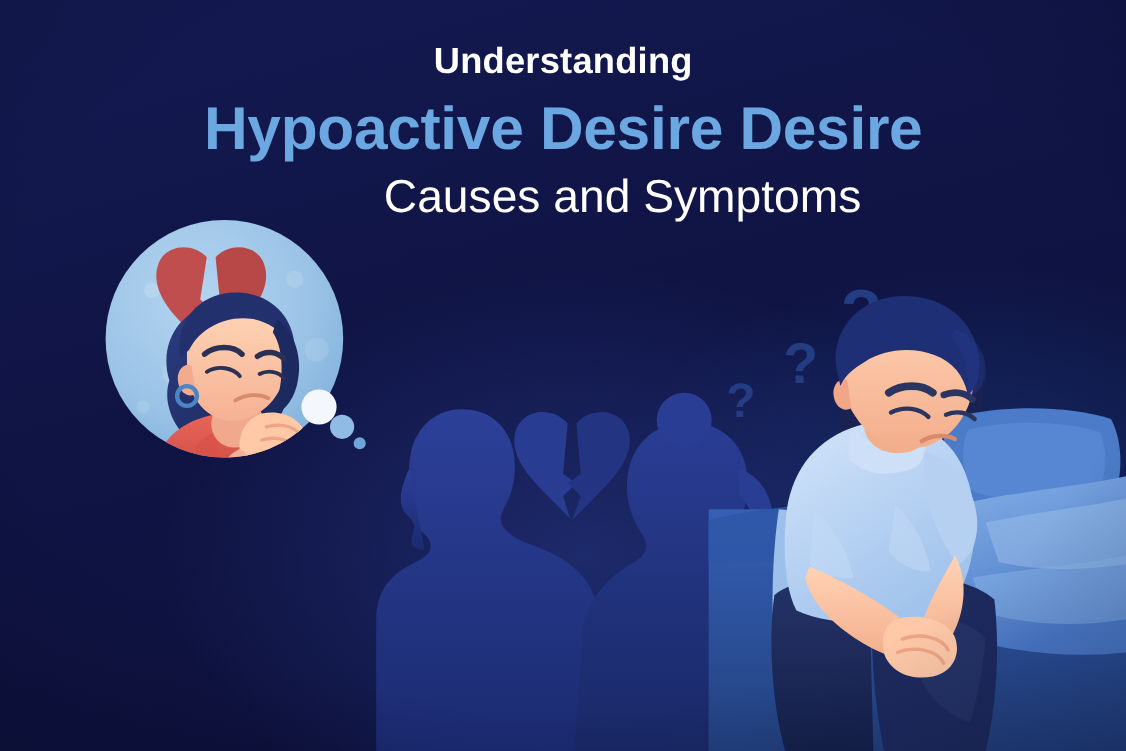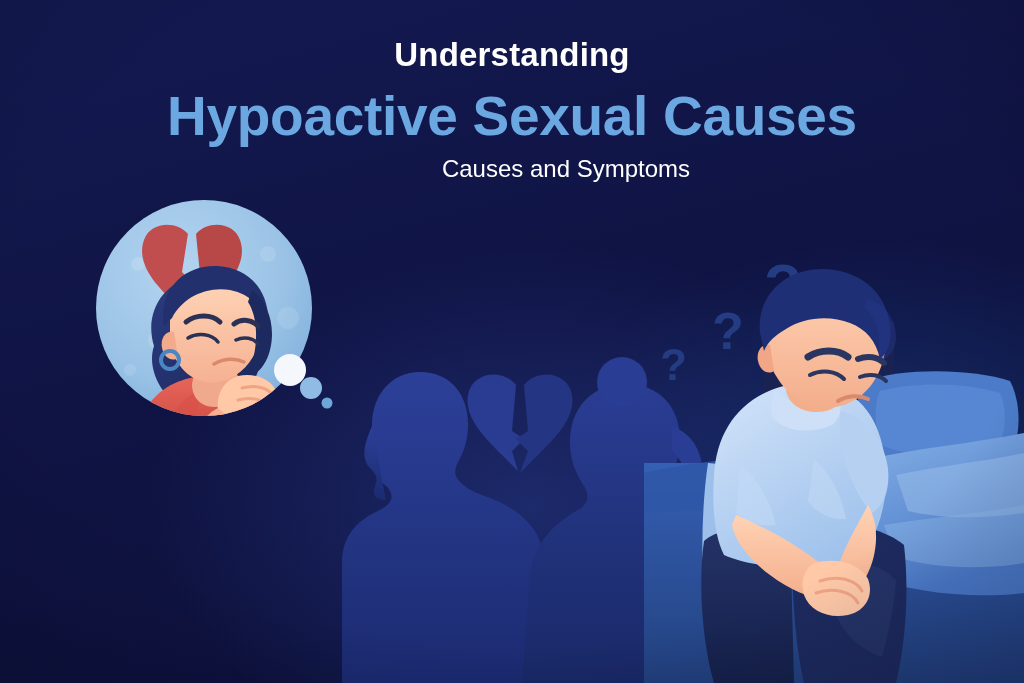--- a/index.html
+++ b/index.html
@@ -29,21 +29,21 @@
     letter-spacing:.2px; line-height:1.05;
   }
   .title{
     margin:12px 0 0 0;
     font-size:55px; font-weight:700; color:#6ba7e0;
     line-height:1.14; letter-spacing:-.3px;
   }
   .title .l2{display:block;}
   .subtitle{
     margin:9px 0 0 108px;
-    font-size:24px; font-weight:400; color:#ffffff;
+    font-size:42px; font-weight:400; color:#ffffff;
     line-height:1.1;
   }
 
   
   #silhouettes{
     position:absolute; left:300px; top:330px;
     width:430px; height:353px; z-index:10;
   }
   #silhouettes svg{display:block;width:100%;height:100%;}
 
@@ -321,18 +321,18 @@
       <circle cx="219" cy="190" r="11" fill="#8fbbe4"></circle>
       <circle cx="235" cy="205" r="5.5" fill="#6fa6da"></circle>
     </svg>
   </div>
 
   <div id="vignette"></div>
 
   <div id="headline">
     <p class="eyebrow">Understanding</p>
     <h1 class="title">
-      <span class="l1">Hypoactive Sexual Causes</span>
+      <span class="l1">Hypoactive Desire Desire</span>
     </h1>
     <p class="subtitle">Causes and Symptoms</p>
   </div>
 
 </div>
 
 </body></html>

